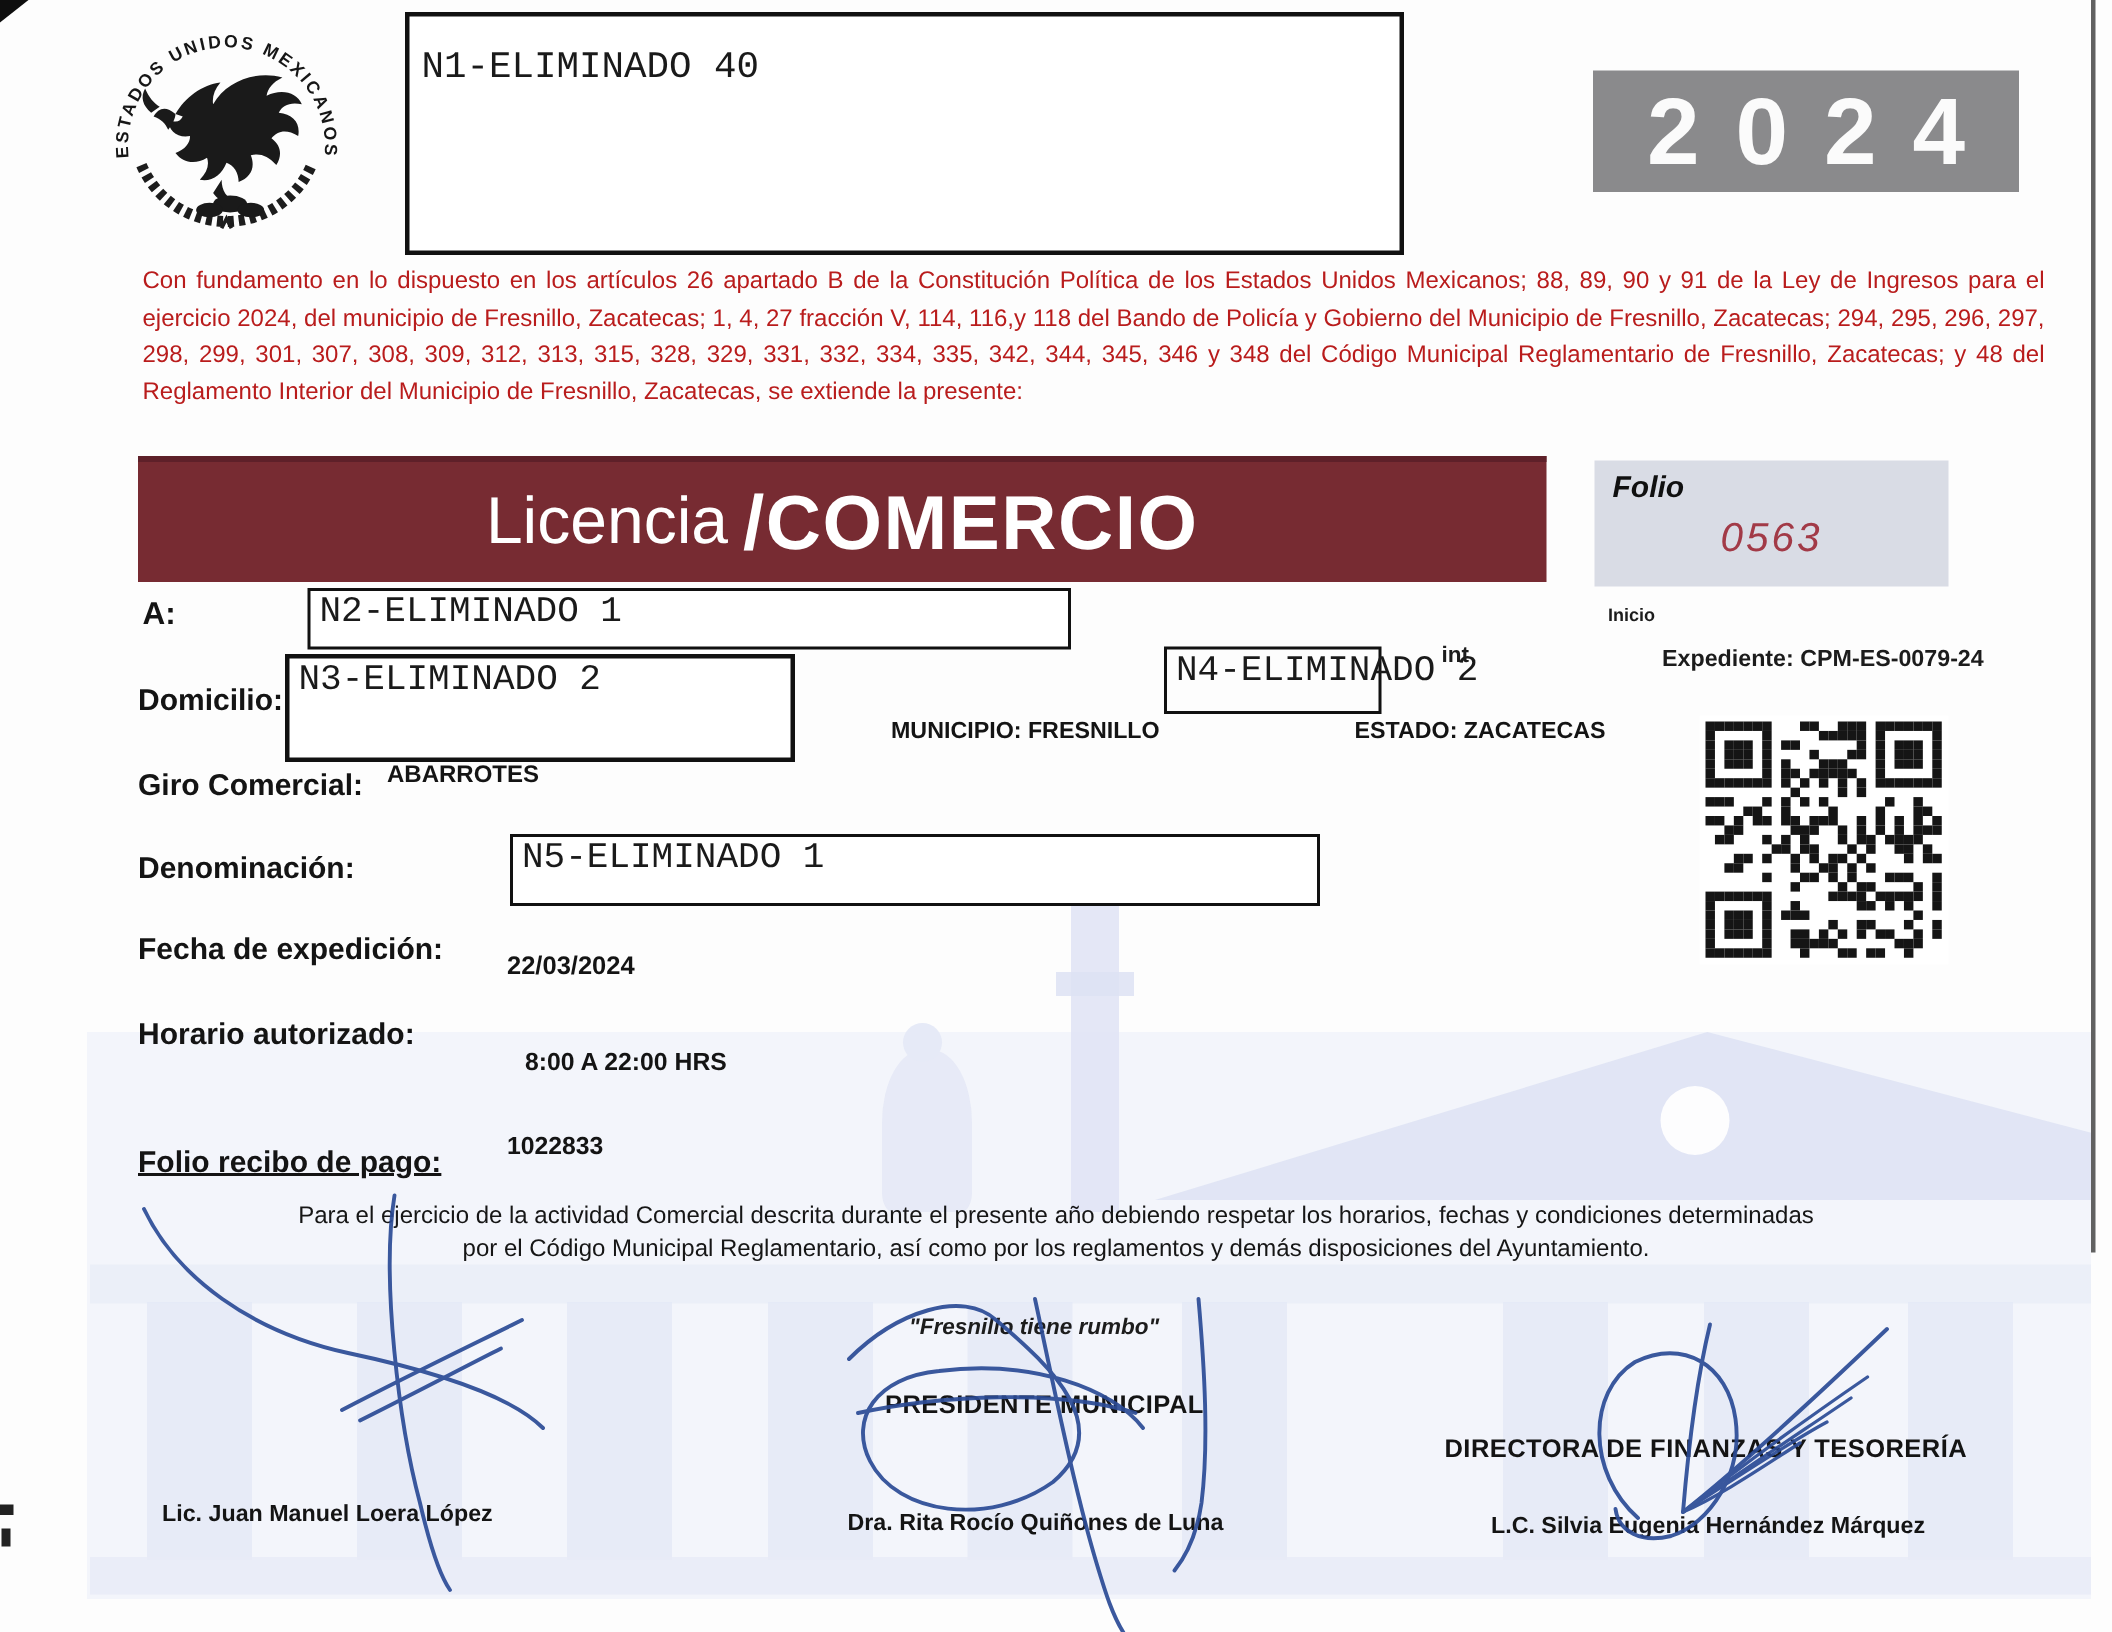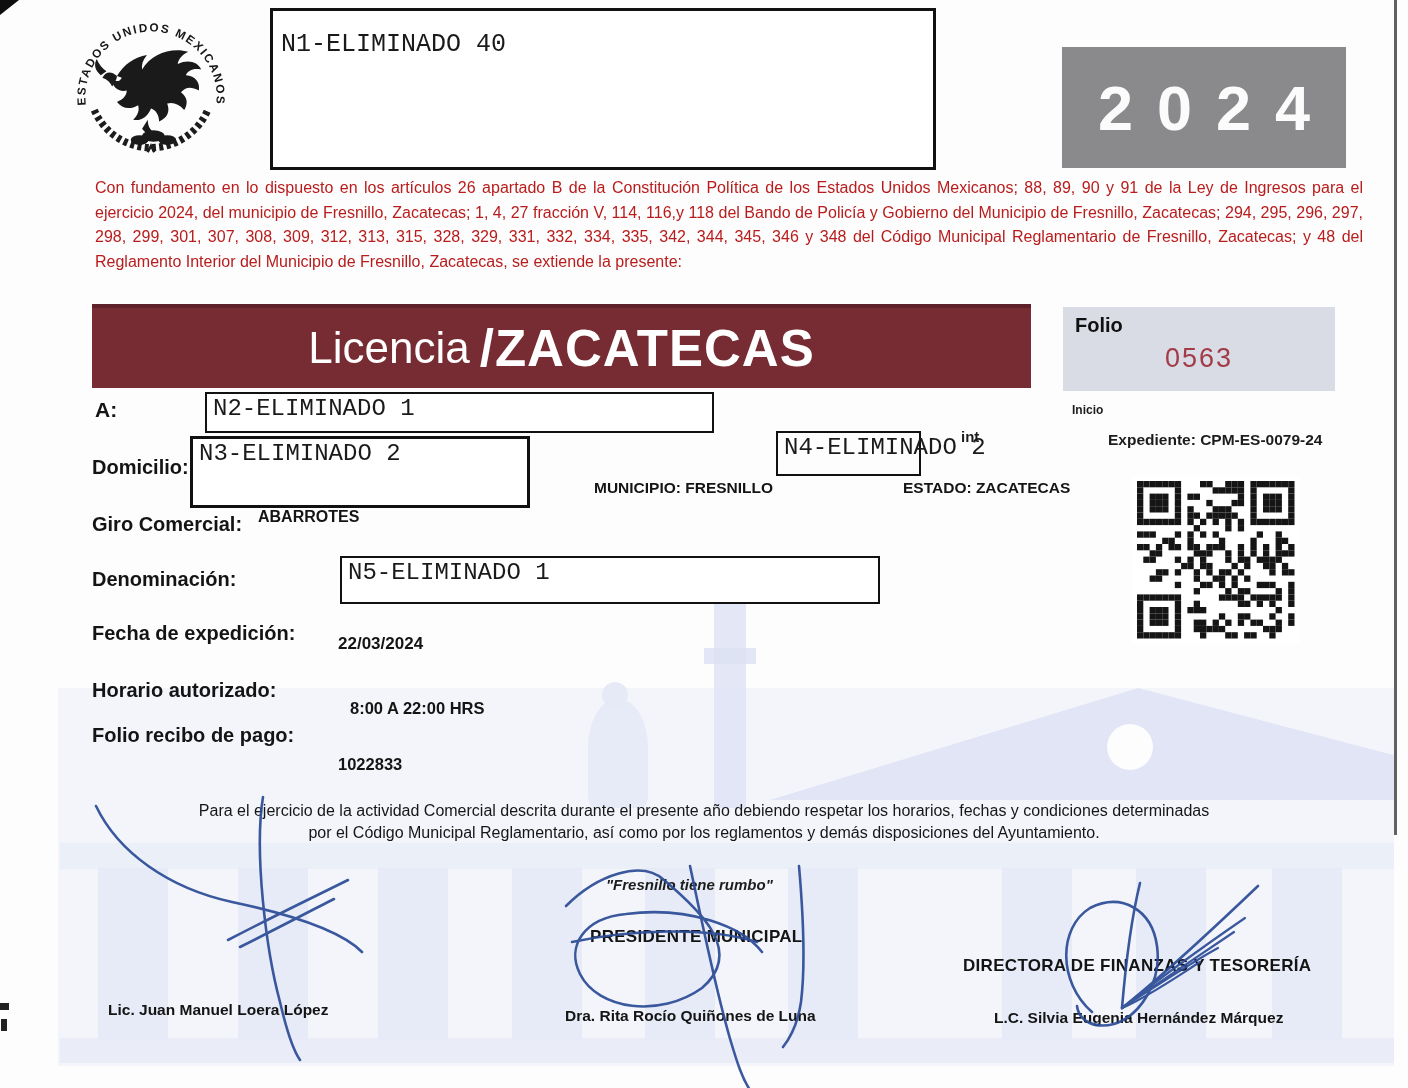--- a/index.html
+++ b/index.html
@@ -28,33 +28,33 @@
   .wm-oculus{left:1107px;top:724px;width:46px;height:46px;background:#fdfdfe;border-radius:50%;}
   .wm-entab{left:60px;top:843px;width:1334px;height:26px;background:#e9edf8;opacity:.8;}
   .wm-col{top:868px;width:70px;height:172px;background:#e3e8f6;opacity:.8;}
   .wm-base{left:60px;top:1038px;width:1334px;height:25px;background:#e7ebf7;opacity:.85;}
 
   
   .seal{left:70px;top:8px;width:162px;height:162px;}
   .n1-box{left:270px;top:8px;width:660px;height:156px;border:3px solid #111;background:#fff;}
   .redact{font-family:"Liberation Mono","DejaVu Sans Mono",monospace;color:#1a1a1a;}
   .n1-box .redact{display:block;padding:19px 8px;font-size:25px;}
-  .year-box{left:1062px;top:47px;width:284px;height:121px;background:#8a8a8c;
+  .year-box{left:1062px;top:47px;width:284px;height:81px;background:#8a8a8c;
     display:flex;align-items:center;justify-content:center;}
   .year-box span{color:#fbfbfb;font-size:63px;font-weight:700;letter-spacing:24px;margin-right:-24px;}
 
   
   .intro{left:95px;top:176px;width:1268px;font-size:16px;line-height:24.6px;text-align:justify;color:#b91c1c;}
 
   
   .banner{left:92px;top:304px;width:939px;height:84px;background:#772b32;border-top:4px solid #5e2029;
     box-sizing:border-box;display:flex;align-items:center;justify-content:center;color:#fff;}
   .banner .lt{font-size:44px;font-weight:400;margin-right:10px;}
   .banner .bd{font-size:51px;font-weight:700;letter-spacing:1px;}
-  .folio-panel{left:1063px;top:307px;width:272px;height:84px;background:#d9dce5;}
+  .folio-panel{left:1063px;top:307px;width:236px;height:84px;background:#d9dce5;font-style:italic;}
   .folio-label{position:absolute;left:12px;top:7px;font-size:20px;font-weight:700;color:#101010;}
   .folio-value{position:absolute;left:0;top:36px;width:100%;text-align:center;font-size:27px;
     color:#a23a47;letter-spacing:2px;font-weight:500;}
 
   
   .lbl{font-size:20px;font-weight:700;color:#141414;}
   .val{font-weight:700;color:#141414;}
   .a-label{left:95px;top:398px;font-size:21px;}
   .n2-box{left:205px;top:392px;width:505px;height:37px;border:2.5px solid #111;background:#fff;}
   .n2-box .redact,.n3-box .redact,.n4-box .redact,.n5-box .redact{display:block;padding:1px 6px;font-size:24px;white-space:nowrap;}
@@ -67,21 +67,21 @@
   .municipio{left:594px;top:479px;font-size:15.5px;}
   .estado{left:903px;top:479px;font-size:15.5px;}
   .giro-label{left:92px;top:513px;}
   .giro-value{left:258px;top:508px;font-size:16px;}
   .denom-label{left:92px;top:568px;}
   .n5-box{left:340px;top:556px;width:536px;height:44px;border:2.5px solid #111;background:#fff;}
   .fecha-label{left:92px;top:622px;}
   .fecha-value{left:338px;top:634px;font-size:17px;}
   .horario-label{left:92px;top:679px;}
   .horario-value{left:350px;top:699px;font-size:16.5px;}
-  .foliopago-label{left:92px;top:724px;}
+  .foliopago-label{left:92px;top:764px;text-decoration:underline;}
   .foliopago-value{left:338px;top:755px;font-size:16.5px;}
 
   .qr{left:1133px;top:477px;width:166px;height:166px;background:#fff;}
 
   
   .footer-para{left:69px;top:800px;width:1270px;text-align:center;font-size:16px;font-weight:400;
     line-height:22px;color:#161616;}
   .sig-title{font-size:17px;font-weight:700;color:#141414;letter-spacing:.3px;}
   .sig-name{font-size:15.5px;font-weight:700;color:#141414;}
   .sec-title{left:60px;top:956px;}
@@ -157,21 +157,21 @@
   </div>
 
   <div class="abs year-box">
     <span>2024</span>
   </div>
 
   <div class="abs intro">Con fundamento en lo dispuesto en los artículos 26 apartado B de la Constitución Política de los Estados Unidos Mexicanos; 88, 89, 90 y 91 de la Ley de Ingresos para el ejercicio 2024, del municipio de Fresnillo, Zacatecas; 1, 4, 27 fracción V, 114, 116,y 118 del Bando de Policía y Gobierno del Municipio de Fresnillo, Zacatecas; 294, 295, 296, 297, 298, 299, 301, 307, 308, 309, 312, 313, 315, 328, 329, 331, 332, 334, 335, 342, 344, 345, 346 y 348 del Código Municipal Reglamentario de Fresnillo, Zacatecas; y 48 del Reglamento Interior del Municipio de Fresnillo, Zacatecas, se extiende la presente:</div>
 
   <div class="abs banner">
     <span class="lt">Licencia</span>
-    <span class="bd">/ZACATECAS</span>
+    <span class="bd">/COMERCIO</span>
   </div>
 
   <div class="abs folio-panel">
     <span class="folio-label">Folio</span>
     <span class="folio-value">0563</span>
   </div>
 
   <div class="abs lbl a-label">A:</div>
   <div class="abs n2-box">
     <span class="redact">N2-ELIMINADO 1</span>

